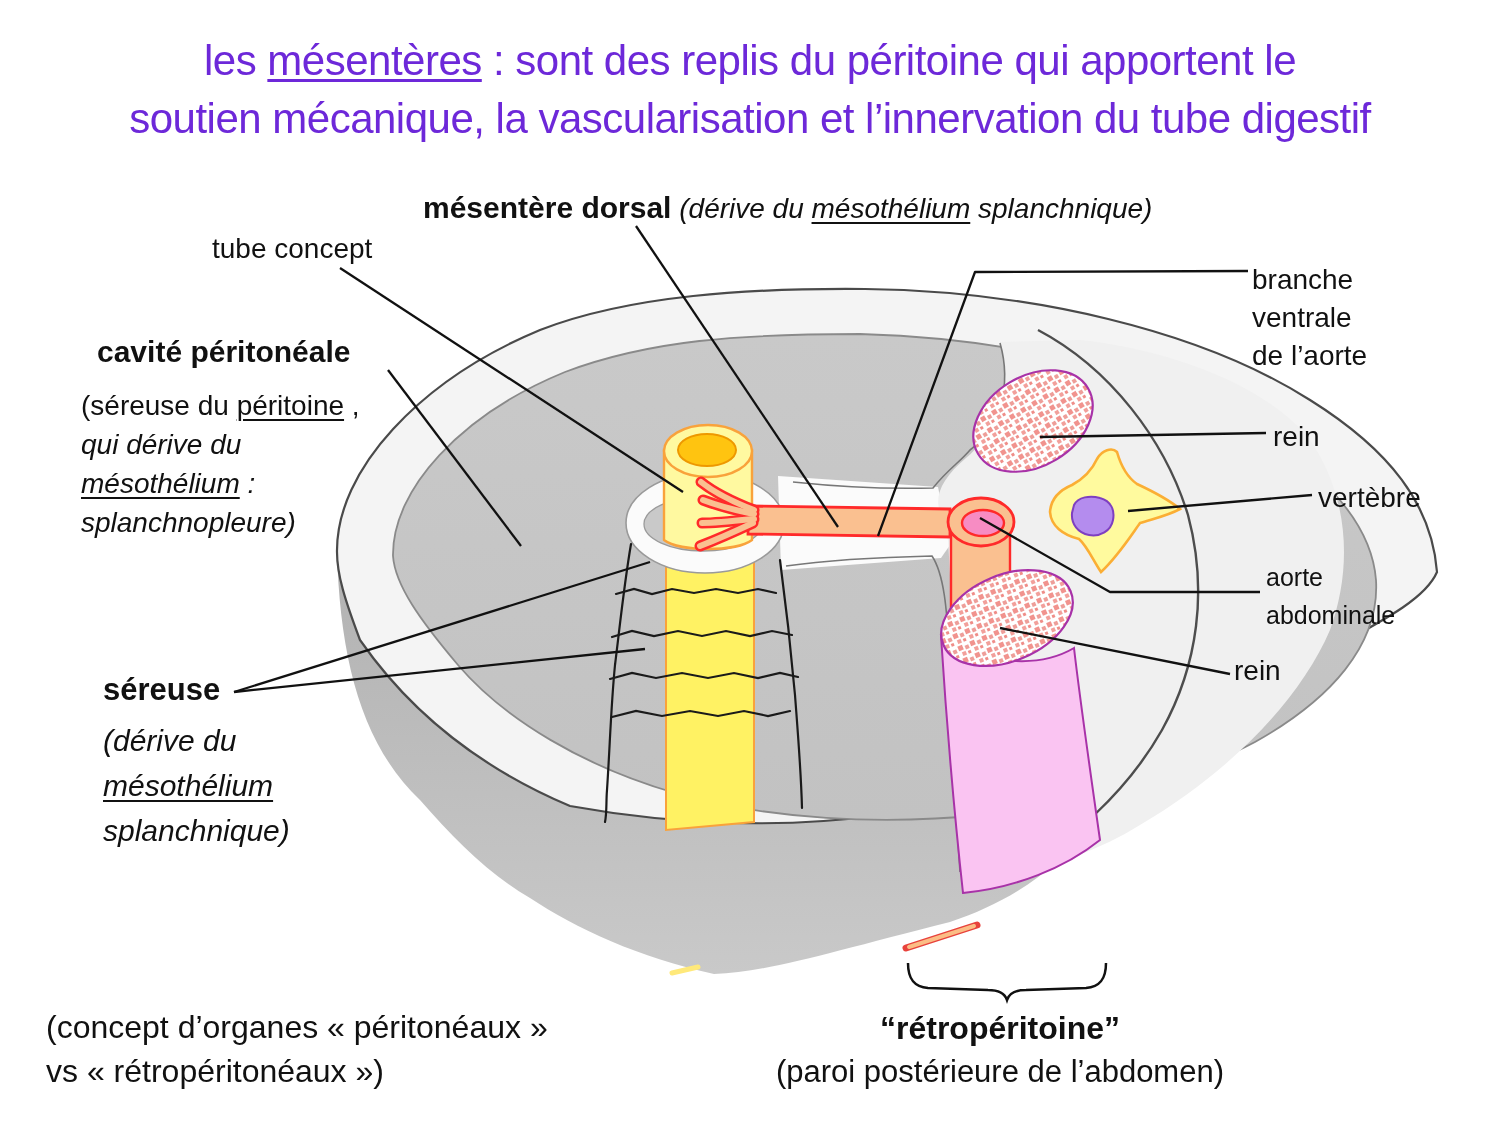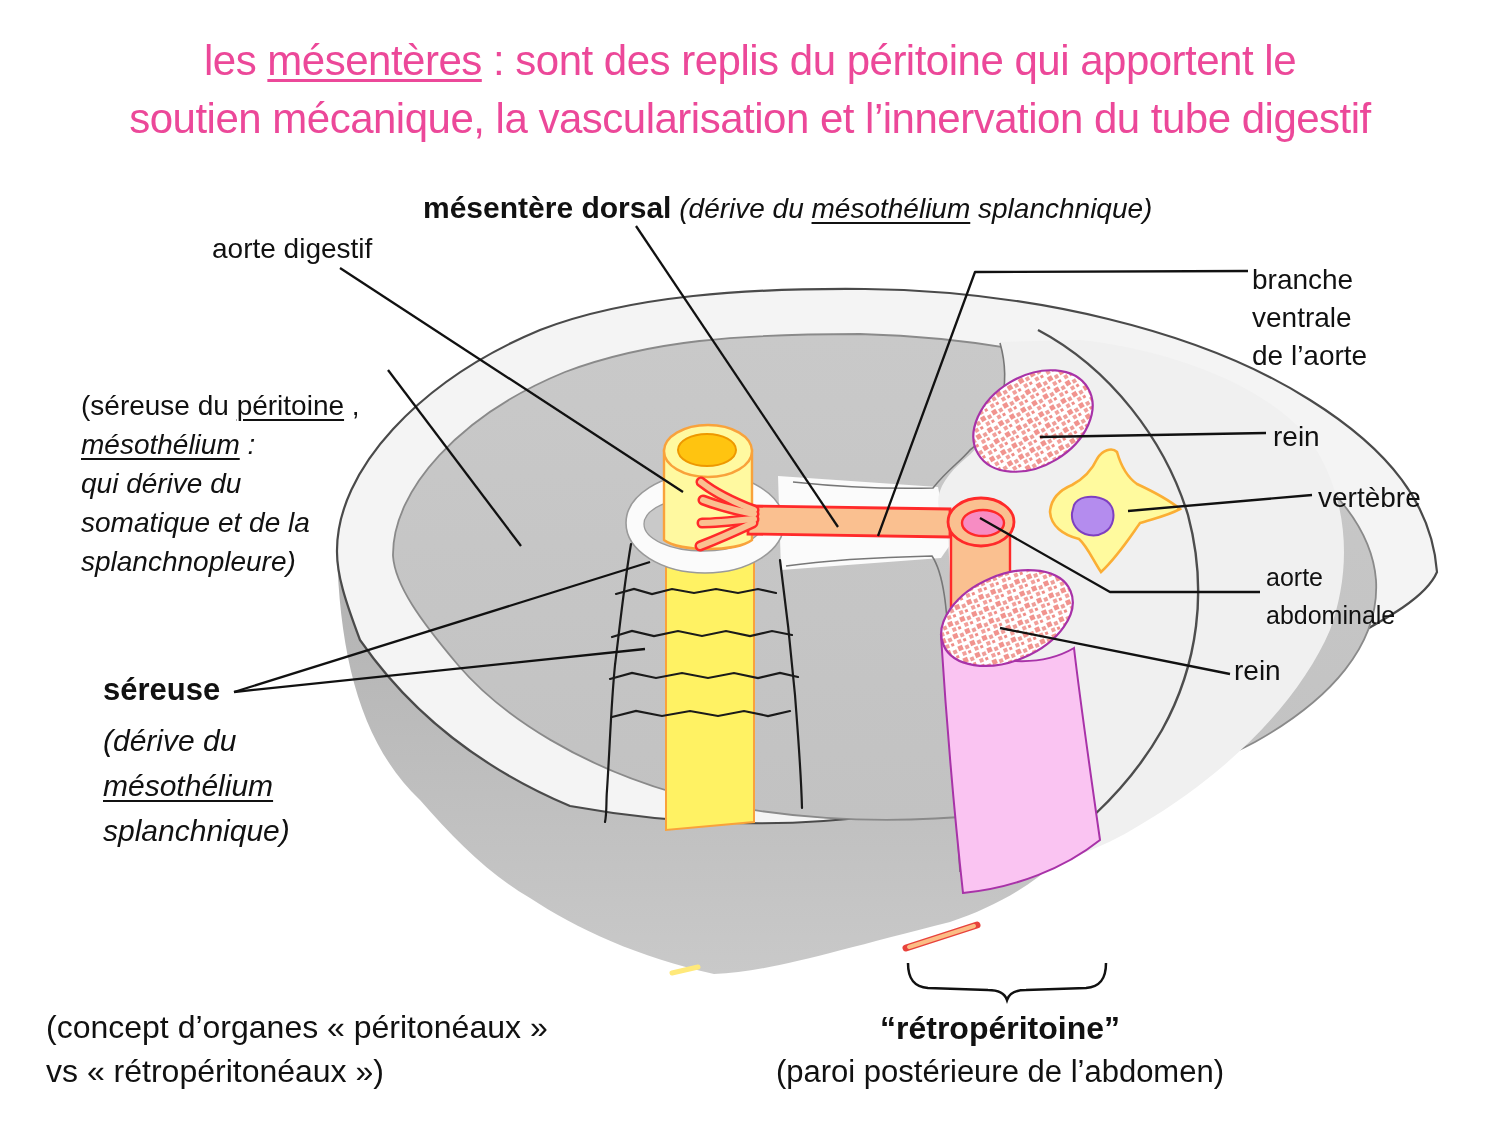--- a/index.html
+++ b/index.html
@@ -7,21 +7,21 @@
     position:relative;width:1500px;height:1125px;background:#ffffff;overflow:hidden;
     font-family:"Liberation Sans", sans-serif;color:#111;
   }
   #diagram-svg{position:absolute;left:0;top:0;}
   .lbl{position:absolute;white-space:nowrap;line-height:1.2;}
   .u{text-decoration:underline;text-decoration-thickness:2px;text-underline-offset:4px;}
   .it{font-style:italic;}
   .b{font-weight:bold;}
   #title{
     position:absolute;left:0;top:32px;width:1500px;text-align:center;
-    font-size:42px;line-height:58px;color:#ec4899;letter-spacing:-0.5px;
+    font-size:42px;line-height:58px;color:#6d28d9;letter-spacing:-0.5px;
   }
   #title .u{text-decoration-thickness:3px;}
   #lbl-mesentere-dorsal{left:423px;top:190px;font-size:30px;}
   #lbl-mesentere-dorsal .it{font-size:28px;}
   #lbl-tube-digestif{left:212px;top:232px;font-size:28px;}
   #blk-cavite-title{left:97px;top:334px;font-size:30px;}
   #blk-cavite-body{left:81px;top:386px;font-size:28px;line-height:39px;}
   #blk-sereuse-title{left:103px;top:671px;font-size:31px;}
   #blk-sereuse-body{left:103px;top:718px;font-size:30px;line-height:45px;}
   #lbl-branche{left:1252px;top:261px;font-size:28px;line-height:38px;}
@@ -236,27 +236,27 @@
       C 1100,987 1106,979 1106,963"></path>
   </svg>
 
   <div id="title">
     <div><span>les </span><span class="u">mésentères</span><span> : sont des replis du péritoine qui apportent le</span></div>
     <div>soutien mécanique, la vascularisation et l’innervation du tube digestif</div>
   </div>
 
   <div class="lbl" id="lbl-mesentere-dorsal"><span class="b">mésentère dorsal</span><span class="it"><span> (dérive du </span><span class="u">mésothélium</span><span> splanchnique)</span></span></div>
 
-  <div class="lbl" id="lbl-tube-digestif">aorte digestif</div>
-
+  <div class="lbl" id="lbl-tube-digestif">tube concept</div>
+
+  <div class="lbl b" id="blk-cavite-title">cavité péritonéale</div>
   <div class="lbl" id="blk-cavite-body">
     <div><span>(séreuse du </span><span class="u">péritoine</span><span> ,</span></div>
+    <div class="it">qui dérive du</div>
     <div class="it"><span class="u">mésothélium</span><span> :</span></div>
-    <div class="it">qui dérive du</div>
-    <div class="it">somatique et de la</div>
     <div class="it">splanchnopleure)</div>
   </div>
 
   <div class="lbl b" id="blk-sereuse-title">séreuse</div>
   <div class="lbl it" id="blk-sereuse-body">
     <div>(dérive du</div>
     <div class="u">mésothélium</div>
     <div>splanchnique)</div>
   </div>
 

